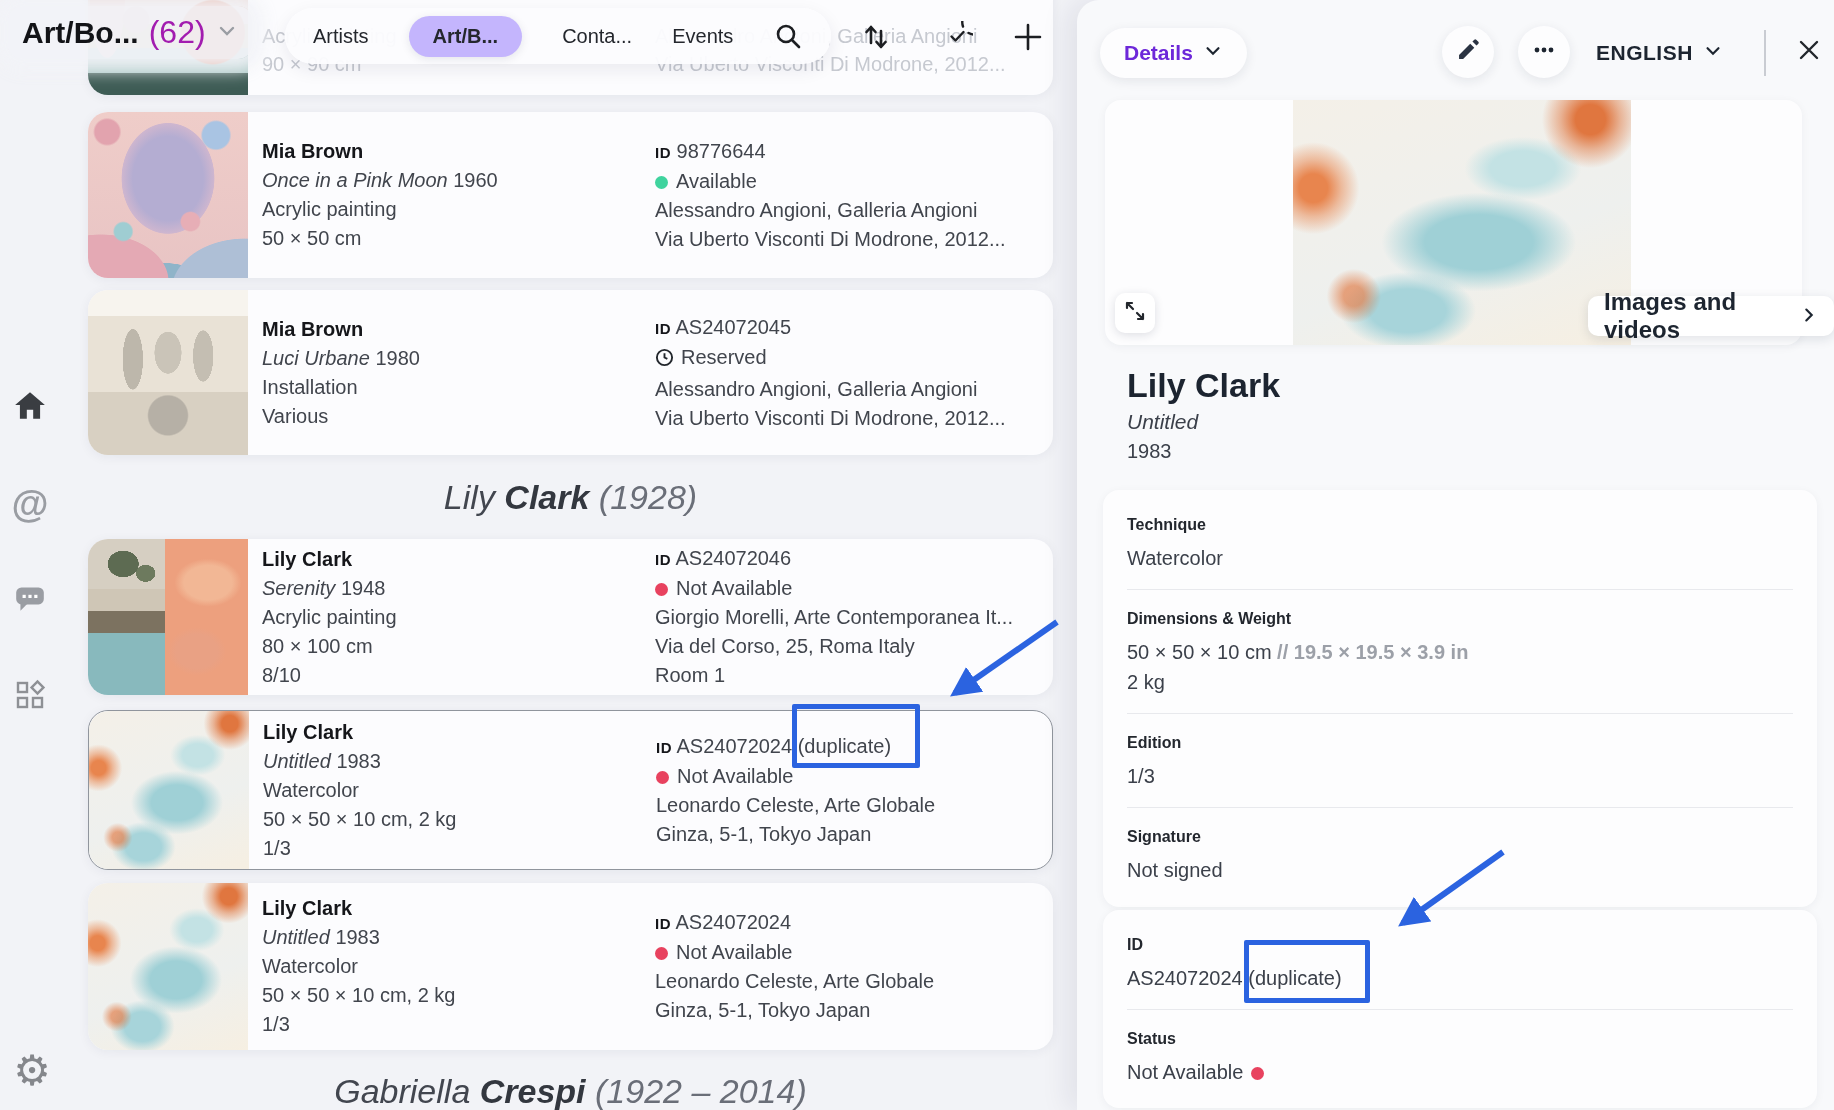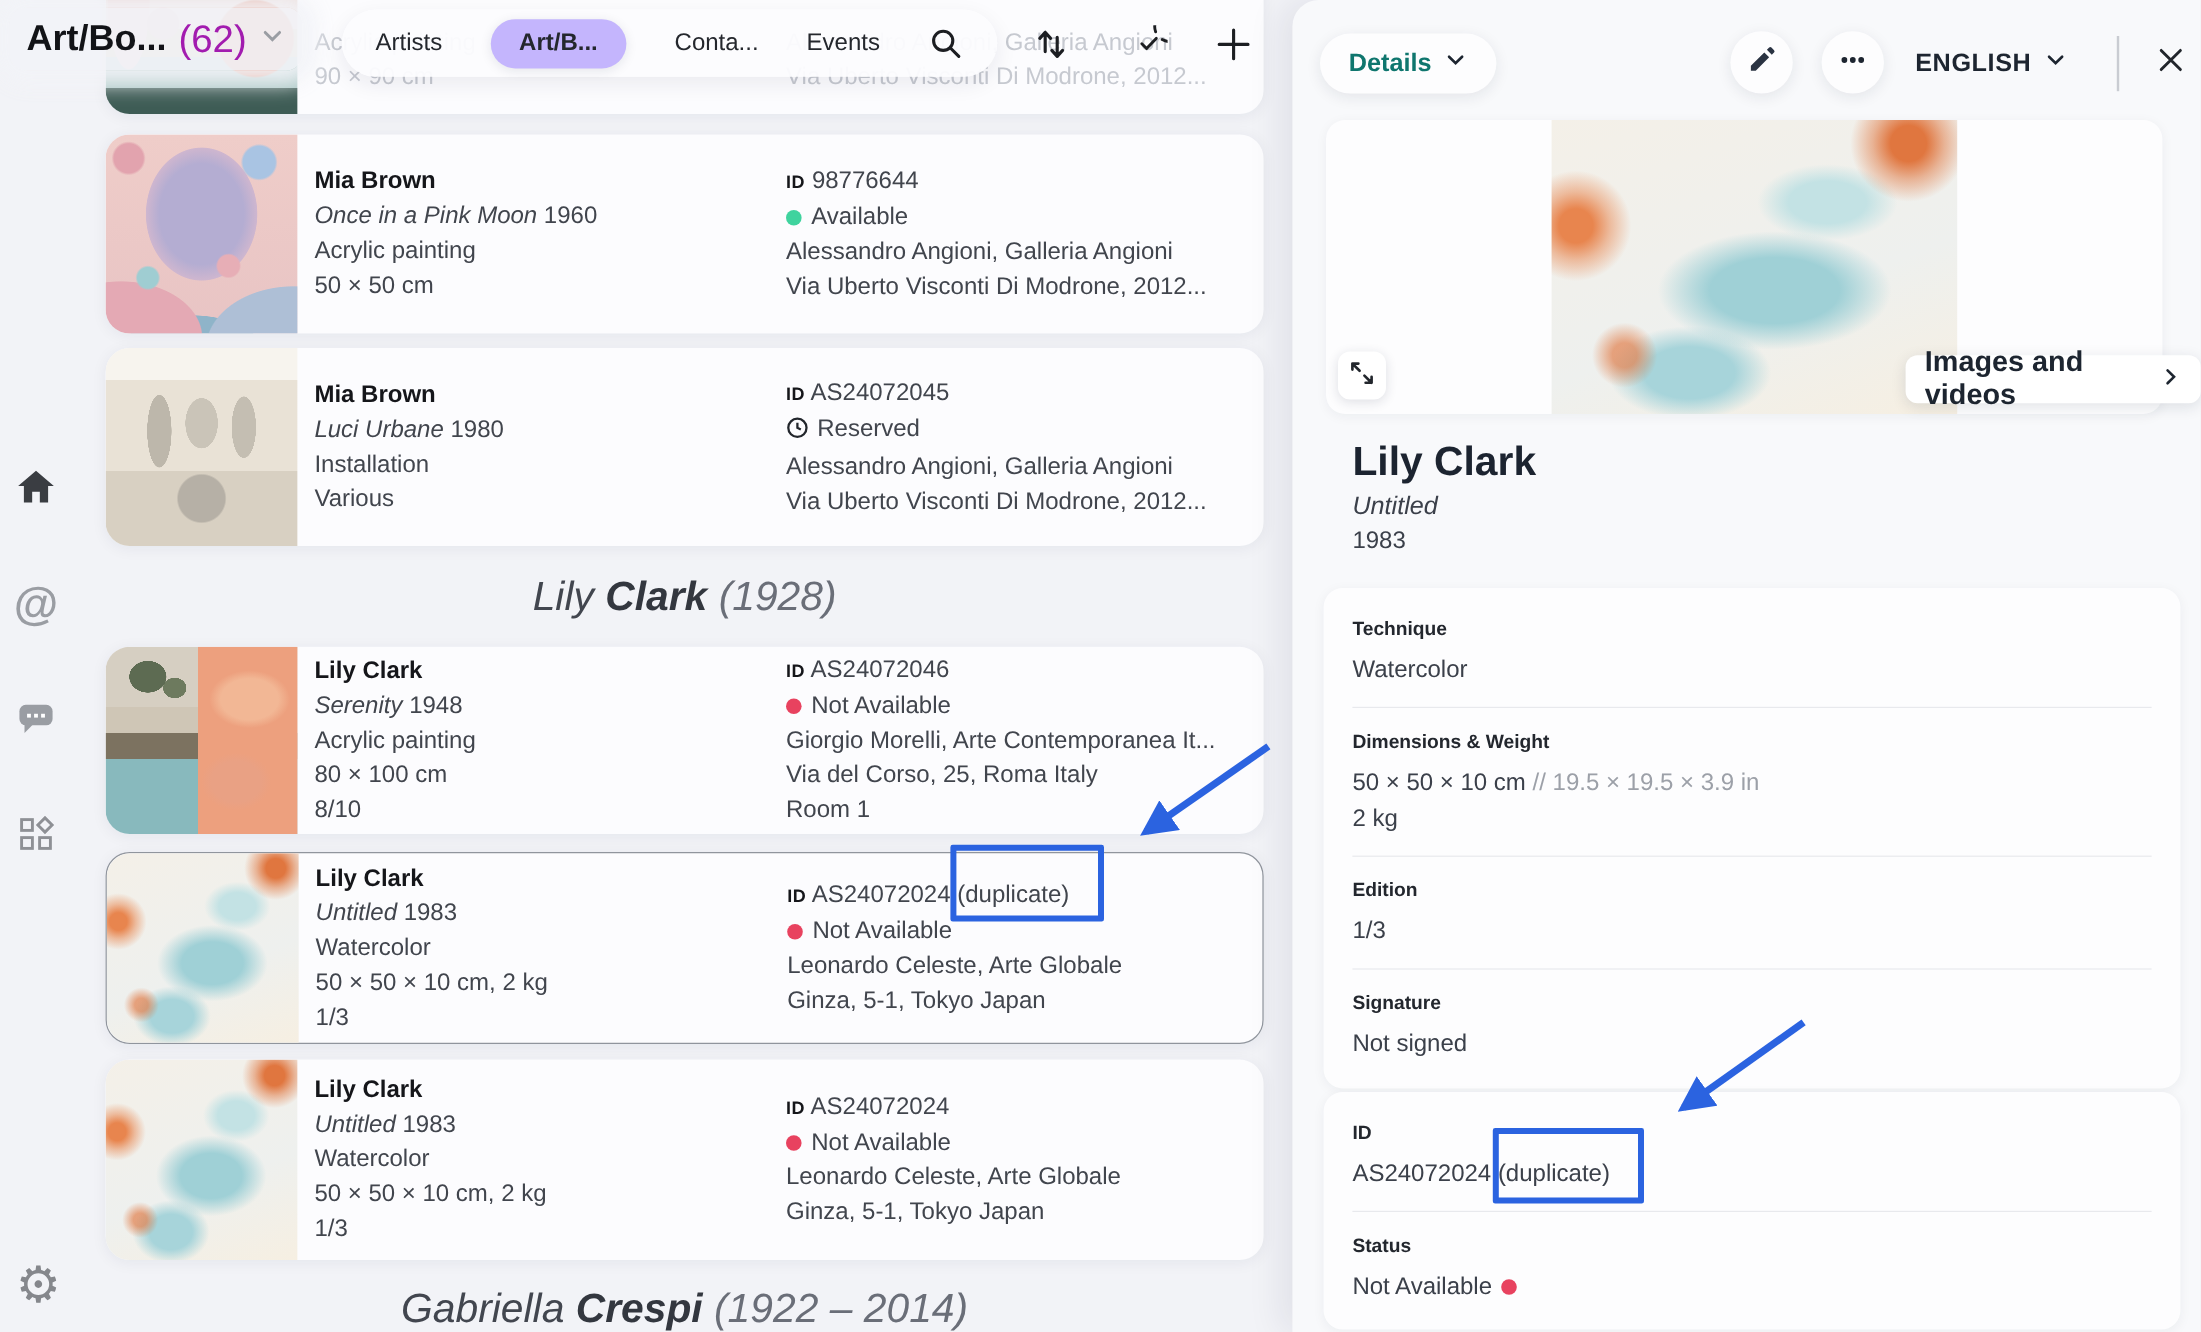--- a/index.html
+++ b/index.html
@@ -85,21 +85,21 @@
     radial-gradient(ellipse 40% 28% at 55% 58%, #9fd0d6 0 40%, transparent 72%),
     radial-gradient(ellipse 28% 22% at 34% 86%, #a7d4da 0 40%, transparent 72%),
     radial-gradient(ellipse 24% 18% at 68% 28%, #c3e2e4 0 40%, transparent 72%),
     linear-gradient(160deg, #f4f0e8, #eef0ee 60%, #f6efe2); }
 
   
   .panel { position:absolute; left:1077px; top:0; width:757px; height:1110px; z-index:10;
     background:#f8f9fb; border-top-left-radius:22px; box-shadow:-10px 0 28px rgba(20,30,60,0.08); }
   .details-btn { position:absolute; left:23px; top:28px; height:50px; display:flex; align-items:center; gap:10px;
     padding:0 24px; border-radius:999px; background:#fdfdfe; box-shadow:0 3px 12px rgba(20,30,60,0.09);
-    font-size:21px; font-weight:700; color:#0f766e; }
+    font-size:21px; font-weight:700; color:#6d28d9; }
   .circle-btn { position:absolute; top:26px; width:52px; height:52px; border-radius:50%; background:#fdfdfe;
     box-shadow:0 3px 12px rgba(20,30,60,0.09); display:flex; align-items:center; justify-content:center; }
   .lang-btn { position:absolute; left:519px; top:28px; height:50px; display:flex; align-items:center; gap:10px;
     font-size:21px; font-weight:700; color:#1d2530; letter-spacing:0.5px; }
   .v-div { position:absolute; left:687px; top:30px; width:2px; height:46px; background:#c9ccd2; }
   .close-btn { position:absolute; left:710px; top:30px; width:44px; height:44px; display:flex; align-items:center; justify-content:center; }
 
   .img-card { position:absolute; left:28px; top:100px; width:697px; height:245px; background:#fdfdfe;
     border-radius:16px; box-shadow:0 2px 10px rgba(25,35,65,0.05); overflow:hidden; }
   .art-img { position:absolute; left:188px; top:0; width:338px; height:245px; }
@@ -110,21 +110,21 @@
     font-size:24px; font-weight:700; color:#1d2530; }
 
   .p-artist { position:absolute; left:50px; top:366px; font-size:34px; font-weight:700; color:#1c2430; }
   .p-title { position:absolute; left:50px; top:410px; font-size:21px; font-style:italic; color:#3b404a; }
   .p-year { position:absolute; left:50px; top:440px; font-size:20px; color:#3b404a; }
 
   .detail-card { position:absolute; left:26px; width:714px; background:#fdfdfe; border-radius:16px;
     box-shadow:0 2px 10px rgba(25,35,65,0.05); padding:22px 24px; }
   .f-label { font-size:16px; font-weight:700; color:#23272e; line-height:26px; margin-bottom:5px; }
   .f-value { font-size:20px; color:#3b404a; line-height:30px; }
-  .f-sec { color:#9ca0a8; }
+  .f-sec { color:#9ca0a8;font-weight:bold; }
   .hr { height:1px; background:#e8e9ed; margin:16px 0; }
 
   
   .anno { position:absolute; z-index:40; pointer-events:none; }
   .blue-box { border:5px solid #2b63e0; border-radius:2px; background:transparent; }
 </style>
 </head>
 <body>
 
 <div id="stage">

